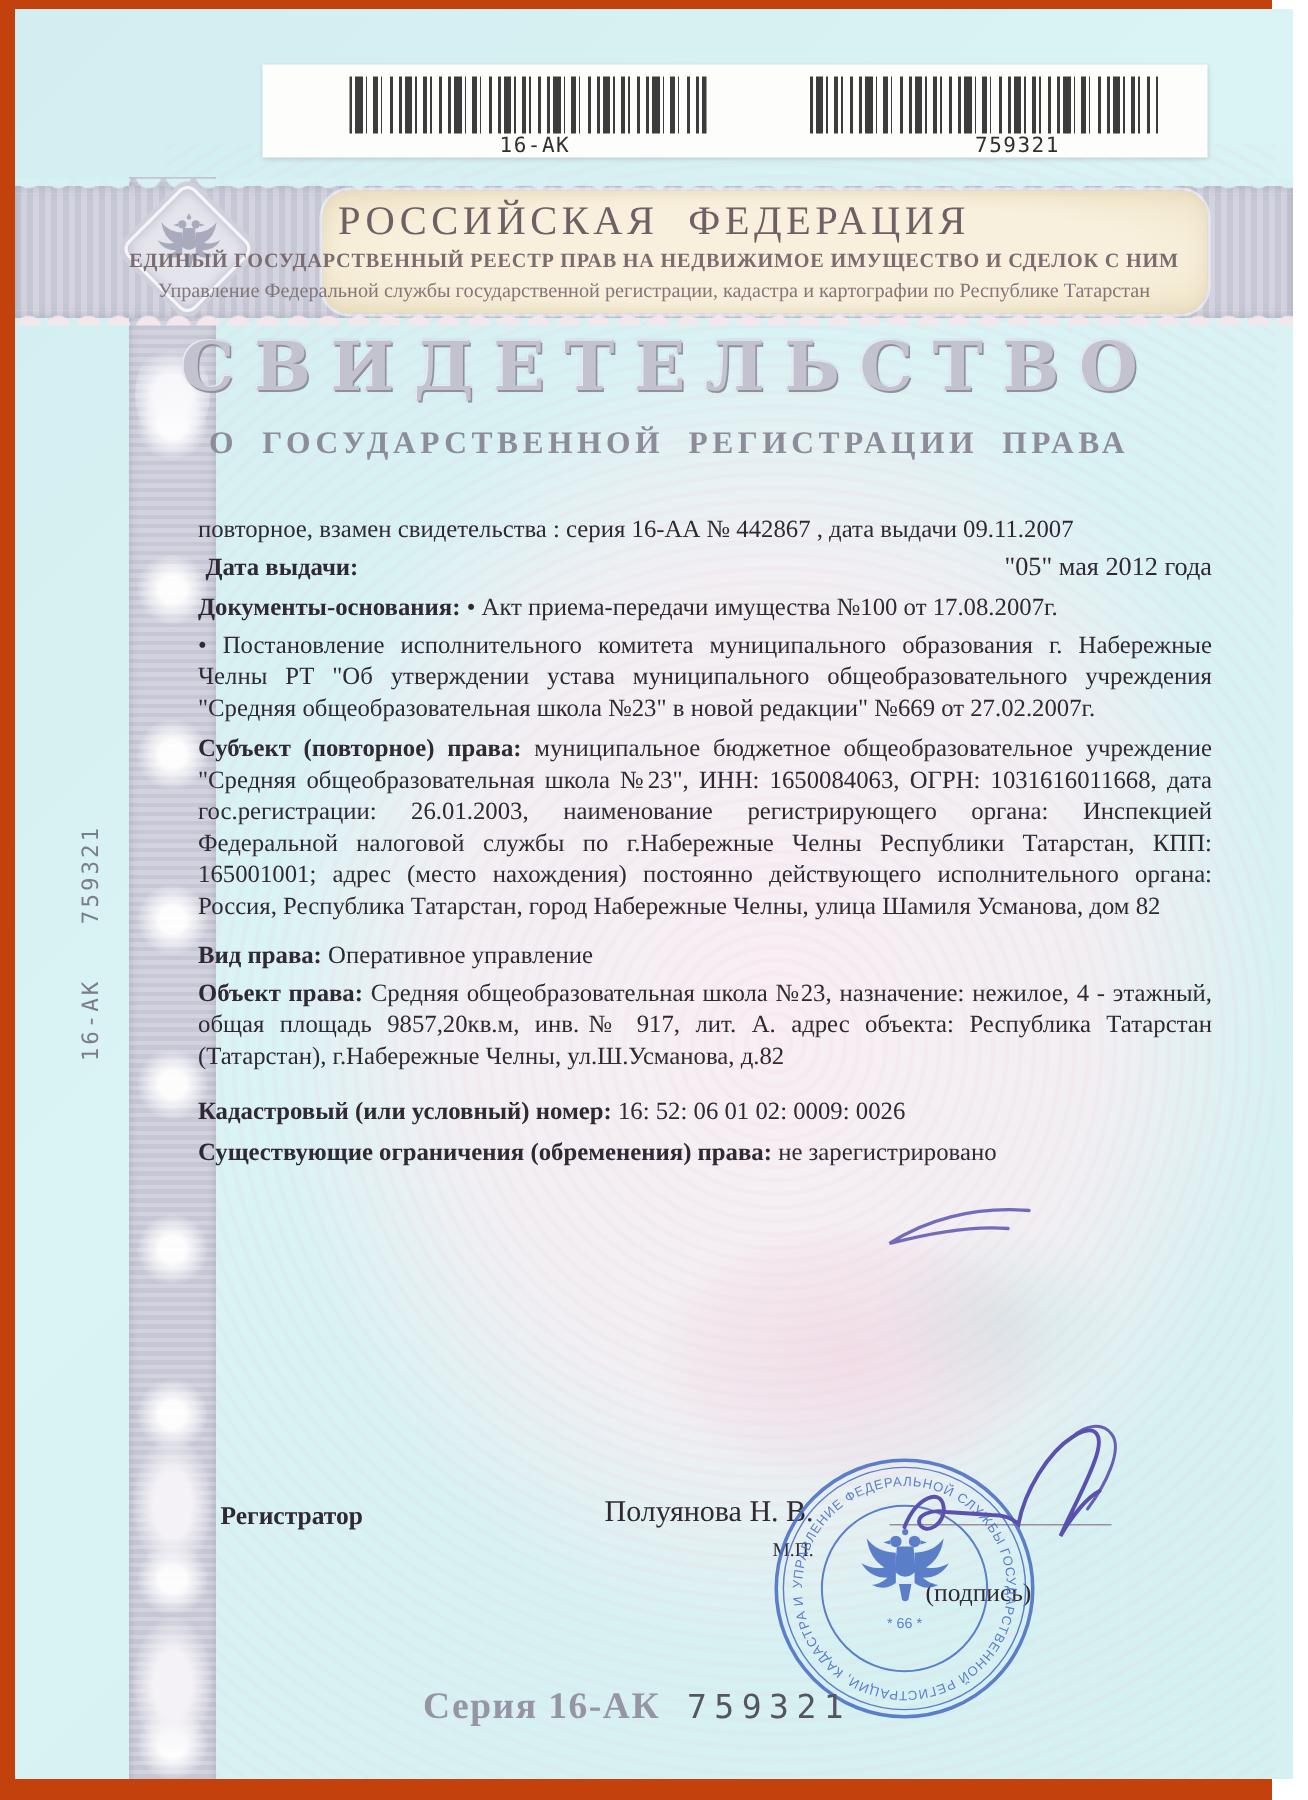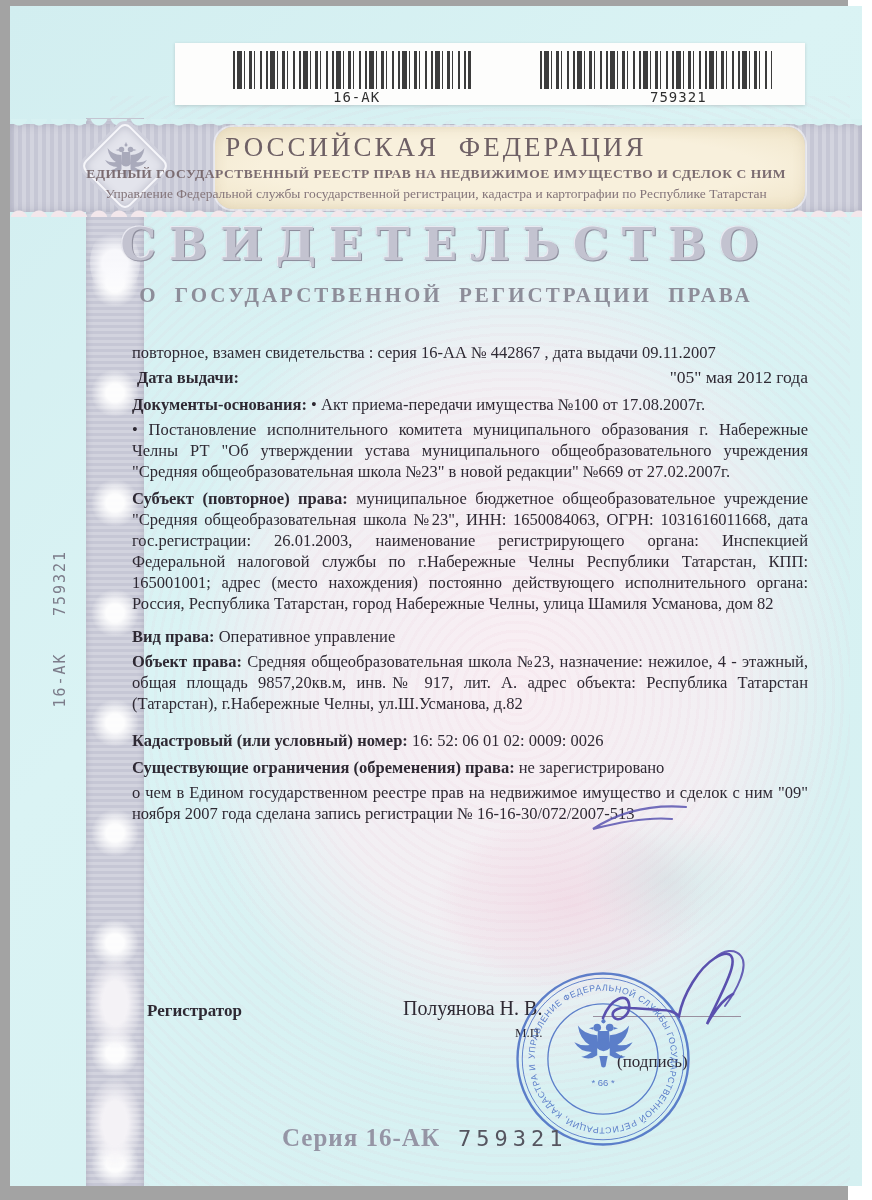--- a/index.html
+++ b/index.html
@@ -4,21 +4,21 @@
 <style>
   :root{
     --paper-cyan:#d7f1f2; --center-pink:#f8eef1; --band-gray:#c9cad7;
     --header-cream:#f6eed9; --heading-brown:#6e6065; --title-gray:#c3c3d0;
     --body-ink:#2e2933; --stamp-blue:#4a6fc4; --signature-purple:#5a50ae;
     --series-gray:#9595a5; --barcode-ink:#3c3c3c;
   }
   *{margin:0;padding:0;box-sizing:border-box;}
   html,body{width:872px;height:1200px;background:#ffffff;overflow:hidden;
     font-family:"Liberation Serif", serif;}
-  .page{position:relative;width:848px;height:1200px;background:#a3a3a3;}
+  .page{position:relative;width:848px;height:1200px;background:#c2410c;}
   .paper{position:absolute;left:10px;top:6px;width:852px;height:1180px;
     background:linear-gradient(135deg,#d2eef0 0%, #daf3f4 40%, #d5f0f1 100%);
     overflow:hidden;}
   
   .tint{position:absolute;left:100px;top:90px;width:740px;height:1090px;pointer-events:none;
     background:
       radial-gradient(ellipse 180px 120px at 62% 74%, rgba(238,190,210,0.35), rgba(238,190,210,0.12) 60%, transparent 75%),
       radial-gradient(ellipse 120px 90px at 75% 72%, rgba(170,220,215,0.30), transparent 70%),
       repeating-radial-gradient(circle at 55% 55%, rgba(228,176,198,0.07) 0 3px, transparent 3px 9px),
       radial-gradient(ellipse 430px 560px at 55% 52%, rgba(250,238,243,0.96) 0%, rgba(250,238,243,0.75) 50%, rgba(250,238,243,0) 78%);}
@@ -198,21 +198,20 @@
         <span>Средняя общеобразовательная школа №23, назначение: нежилое, 4 - этажный, общая площадь 9857,20кв.м, инв.№ 917, лит. А. адрес объекта: Республика Татарстан (Татарстан), г.Набережные Челны, ул.Ш.Усманова, д.82</span>
       </p>
       <p class="p-cad">
         <b>Кадастровый (или условный) номер:</b>
         <span>16: 52: 06 01 02: 0009: 0026</span>
       </p>
       <p class="p-restr">
         <b>Существующие ограничения (обременения) права:</b>
         <span>не зарегистрировано</span>
       </p>
-      <p class="p-record">о чем в Едином государственном реестре прав на недвижимое имущество и сделок с ним  "09" ноября 2007 года сделана запись регистрации № 16-16-30/072/2007-513</p>
     </div>
 
     <svg class="squiggle" width="104" height="36" viewBox="0 0 104 36">
       <path d="M98,5 C60,2 28,12 5,27 C32,20 62,15 84,17" fill="none" stroke="#5a55b0" stroke-width="2.2" stroke-linecap="round" opacity="0.85"></path>
     </svg>
 
     <div class="vcode vnum">759321</div>
     <div class="vcode vser">16-АК</div>
 
     <div class="registrar">Регистратор</div>

